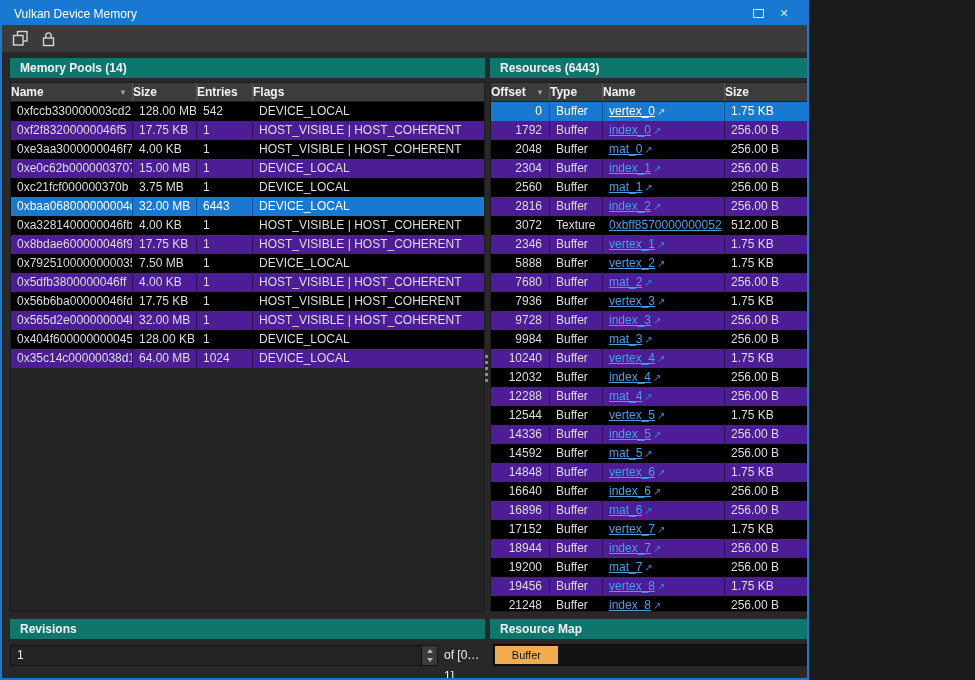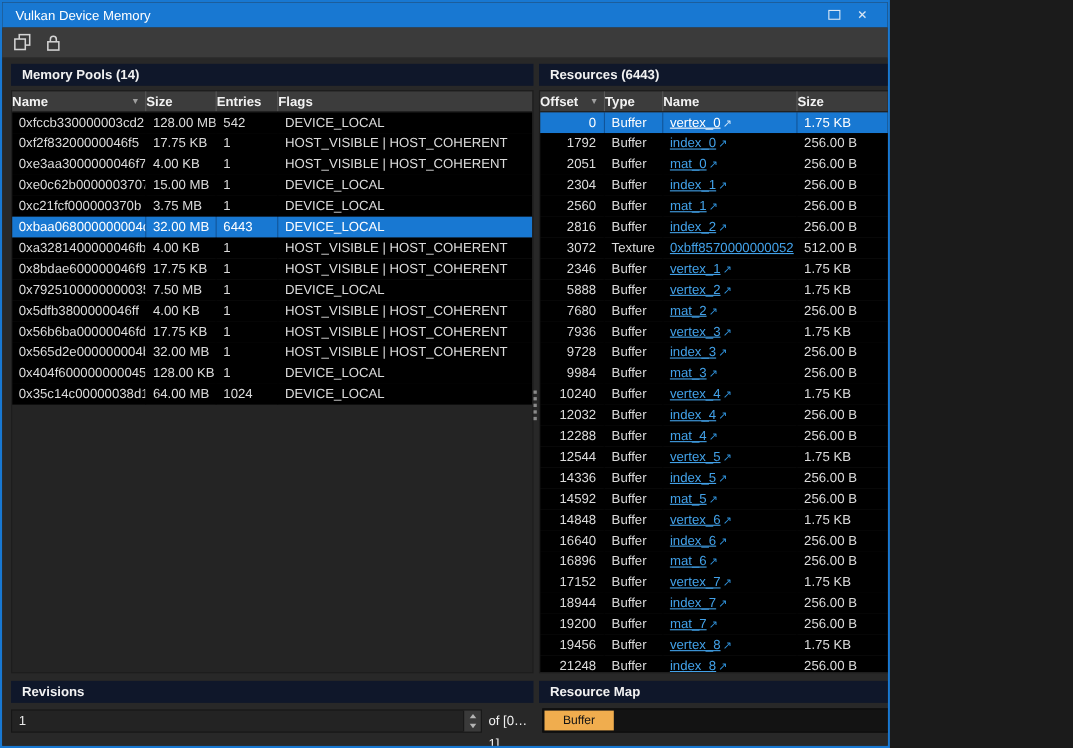--- a/index.html
+++ b/index.html
@@ -16,36 +16,36 @@
   .maxbox { width:11px; height:9px; border:1px solid #dbe8f5; }
   .closebtn { font-size:11px; color:#d9e6f4; }
 
   
   .toolbar { height:28px; background:#3b3b3b; border-bottom:1px solid #2c2c2c; display:flex; align-items:center; gap:8px; padding:0 8px; }
   .toolicon { width:20px; height:20px; display:flex; align-items:center; justify-content:center; }
 
   
   .content { position:relative; width:971px; height:625px; background:#282828; }
 
-  .panel-header { position:absolute; height:20px; background:#0f172a; color:#f2f2f2; font-weight:bold; line-height:20px; padding-left:10px; }
+  .panel-header { position:absolute; height:20px; background:#0f766e; color:#f2f2f2; font-weight:bold; line-height:20px; padding-left:10px; }
   #mp-header  { left:8px;   top:5px; width:475px; }
   #res-header { left:488px; top:5px; width:475px; }
 
   .tablewrap { position:absolute; top:29px; height:530px; background:#242424; border:1px solid #1d1d1d; overflow:hidden; }
   #mp-table  { left:8px;   width:475px; }
   #res-table { left:488px; width:473px; }
 
   .thead { display:grid; height:19px; background:#3c3c3c; border-bottom:1px solid #1f1f1f; }
   .hcell { position:relative; display:flex; align-items:center; justify-content:flex-start; font-weight:bold; color:#f2f2f2; border-right:1px solid #585858; overflow:hidden; }
   .hcell:last-child { border-right:none; }
   .sort { position:absolute; right:5px; top:50%; transform:translateY(-50%); font-size:8px; color:#9f9f9f; font-weight:normal; }
 
   .tbody { overflow:hidden; }
   .trow { display:grid; height:19px; background:#000000; color:#dcdcdc; }
-  .trow.alt { background:#000000; }
+  .trow.alt { background:#4c1d95; }
   .trow.sel { background:#1878d2; color:#ffffff; }
   .cell { line-height:19px; padding-left:6px; border-right:1px solid rgba(0,0,0,0.38); white-space:nowrap; overflow:hidden; }
   .cell:last-child { border-right:none; }
   .trow.sel .cell { border-right-color:rgba(0,0,20,0.30); }
 
   .mp .thead, .mp .trow  { grid-template-columns:122px 64px 56px 1fr; }
   .res .thead, .res .trow { grid-template-columns:59px 53px 122px 1fr; }
   .res .trow { width:457px; }
   .res .cell.c0 { text-align:right; padding-right:7px; padding-left:0; }
 
@@ -257,21 +257,21 @@
             <div class="cell c2"><span class="rlink">vertex_0</span><span class="ext">↗</span></div>
             <div class="cell c3">1.75 KB</div>
           </div>
           <div class="trow alt">
             <div class="cell c0">1792</div>
             <div class="cell c1">Buffer</div>
             <div class="cell c2"><span class="rlink">index_0</span><span class="ext">↗</span></div>
             <div class="cell c3">256.00 B</div>
           </div>
           <div class="trow">
-            <div class="cell c0">2051</div>
+            <div class="cell c0">2048</div>
             <div class="cell c1">Buffer</div>
             <div class="cell c2"><span class="rlink">mat_0</span><span class="ext">↗</span></div>
             <div class="cell c3">256.00 B</div>
           </div>
           <div class="trow alt">
             <div class="cell c0">2304</div>
             <div class="cell c1">Buffer</div>
             <div class="cell c2"><span class="rlink">index_1</span><span class="ext">↗</span></div>
             <div class="cell c3">256.00 B</div>
           </div>

